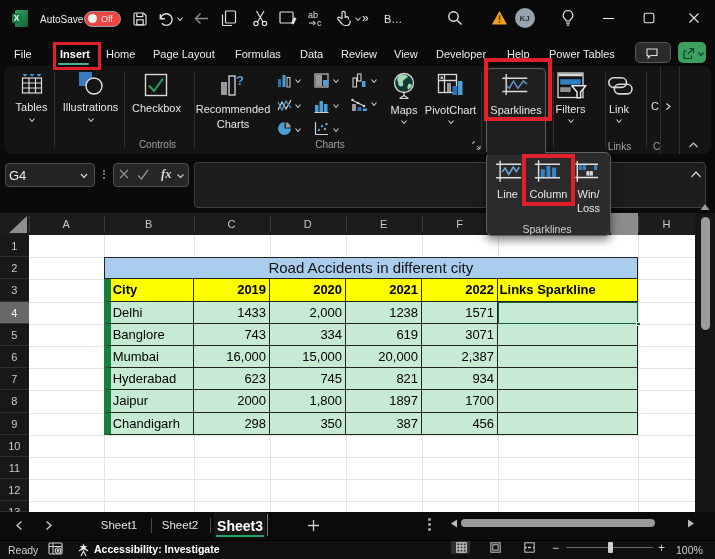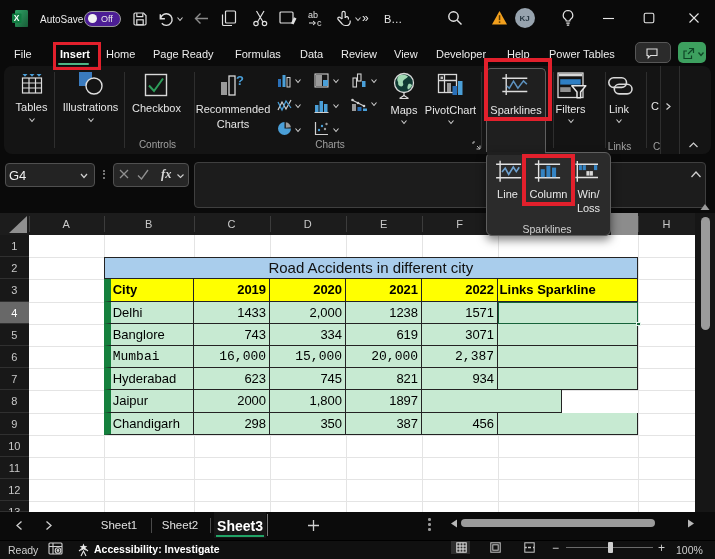--- a/index.html
+++ b/index.html
@@ -39,21 +39,21 @@
         <linearGradient id="g1" x1="0" y1="0" x2="1" y2="1">
     <stop offset="0" stop-color="#2fa567"></stop>
           <stop offset="1" stop-color="#185c37"></stop>
         </linearGradient>
       </defs>
   <rect x="0" y="3.5" width="9.5" height="9.5" rx="1" fill="#107c41"></rect>
   <text x="4.7" y="11" font-size="8.5" font-weight="bold" fill="#fff" text-anchor="middle" font-family="Liberation Sans">X</text>
 </svg>
 <div class="txt" style="left:40px;top:13.5px;font-size:10px;color:#ececec;">AutoSave</div>
 
-<div class="abs" style="left:84px;top:10.5px;width:37px;height:16px;border:1px solid #9a9a9a;border-radius:8.5px;background:#4c1d95;">
+<div class="abs" style="left:84px;top:10.5px;width:37px;height:16px;border:1px solid #9a9a9a;border-radius:8.5px;background:#ef4444;">
   <div class="abs" style="left:2.5px;top:2.5px;width:9px;height:9px;border-radius:50%;background:#f2f2f2;"></div>
   <div class="txt" style="left:16px;top:2px;font-size:9px;color:#e8e8e8;">Off</div>
 </div>
 
 <svg class="abs" style="left:132px;top:11px" width="16" height="16" viewBox="0 0 16 16" fill="none" stroke="#e0e0e0" stroke-width="1.2">
   <path d="M2 3.2 a1.2 1.2 0 0 1 1.2 -1.2 h8.3 l2.5 2.5 v8.3 a1.2 1.2 0 0 1 -1.2 1.2 h-9.6 a1.2 1.2 0 0 1 -1.2 -1.2 z"></path>
   <path d="M4.8 2.2 v3.4 h6 v-3.4"></path>
   <rect x="4.8" y="8.8" width="6.4" height="5"></rect>
 </svg>
 
@@ -129,21 +129,21 @@
     </svg>
 <svg class="abs" style="left:688px;top:12px" width="12" height="12" viewBox="0 0 12 12" stroke="#e6e6e6" stroke-width="1.1">
       <path d="M1.5 1.5 L10.5 10.5 M10.5 1.5 L1.5 10.5"></path>
     </svg>
 
 <div class="abs" style="left:0;top:38px;width:715px;height:28px;background:#0a0a0a;"></div>
 <div class="txt" style="left:14px;top:48px;font-size:11px;color:#ececec;">File</div>
 <div class="txt" style="left:60px;top:48px;font-size:11px;color:#ffffff;font-weight:bold;">Insert</div>
 <div class="abs" style="left:58px;top:62.5px;width:31px;height:2.5px;background:#4db585;border-radius:1px;"></div>
 <div class="txt" style="left:106px;top:48px;font-size:11px;color:#ececec;">Home</div>
-<div class="txt" style="left:153px;top:48px;font-size:11px;color:#ececec;">Page Ready</div>
+<div class="txt" style="left:153px;top:48px;font-size:11px;color:#ececec;">Page Layout</div>
 <div class="txt" style="left:235px;top:48px;font-size:11px;color:#ececec;">Formulas</div>
 <div class="txt" style="left:300px;top:48px;font-size:11px;color:#ececec;">Data</div>
 <div class="txt" style="left:341px;top:48px;font-size:11px;color:#ececec;text-align:center;">Review</div>
 <div class="txt" style="left:394px;top:48px;font-size:11px;color:#ececec;">View</div>
 <div class="txt" style="left:436px;top:48px;font-size:11px;color:#ececec;">Developer</div>
 <div class="txt" style="left:507px;top:48px;font-size:11px;color:#ececec;">Help</div>
 <div class="txt" style="left:549px;top:48px;font-size:11px;color:#ececec;">Power Tables</div>
 
 <div class="abs" style="left:53px;top:42px;width:48px;height:28px;border:3.5px solid #e2202c;z-index:6;"></div>
 
@@ -459,41 +459,42 @@
       <div class="c cg"></div>
 </div>
 <div class="trow" style="top:323.8px;">
   <div class="c cb">Banglore</div>
       <div class="c cn">743</div>
       <div class="c cn">334</div>
       <div class="c cn">619</div>
       <div class="c cn">3071</div>
       <div class="c cg"></div>
 </div>
-<div class="trow" style="top:346px;font-family:Liberation Mono, monospace;">
+<div class="trow" style="top:346px;">
   <div class="c cb">Mumbai</div>
       <div class="c cn">16,000</div>
       <div class="c cn">15,000</div>
       <div class="c cn">20,000</div>
       <div class="c cn">2,387</div>
       <div class="c cg"></div>
 </div>
 <div class="trow" style="top:368.2px;">
   <div class="c cb">Hyderabad</div>
       <div class="c cn">623</div>
       <div class="c cn">745</div>
       <div class="c cn">821</div>
       <div class="c cn">934</div>
       <div class="c cg"></div>
 </div>
 <div class="trow" style="top:390.4px;">
   <div class="c cb">Jaipur</div>
       <div class="c cn">2000</div>
       <div class="c cn">1,800</div>
       <div class="c cn">1897</div>
+      <div class="c cn">1700</div>
       <div class="c cg"></div>
 </div>
 <div class="trow" style="top:412.6px;">
   <div class="c cb">Chandigarh</div>
       <div class="c cn">298</div>
       <div class="c cn">350</div>
       <div class="c cn">387</div>
       <div class="c cn">456</div>
       <div class="c cg"></div>
 </div>

